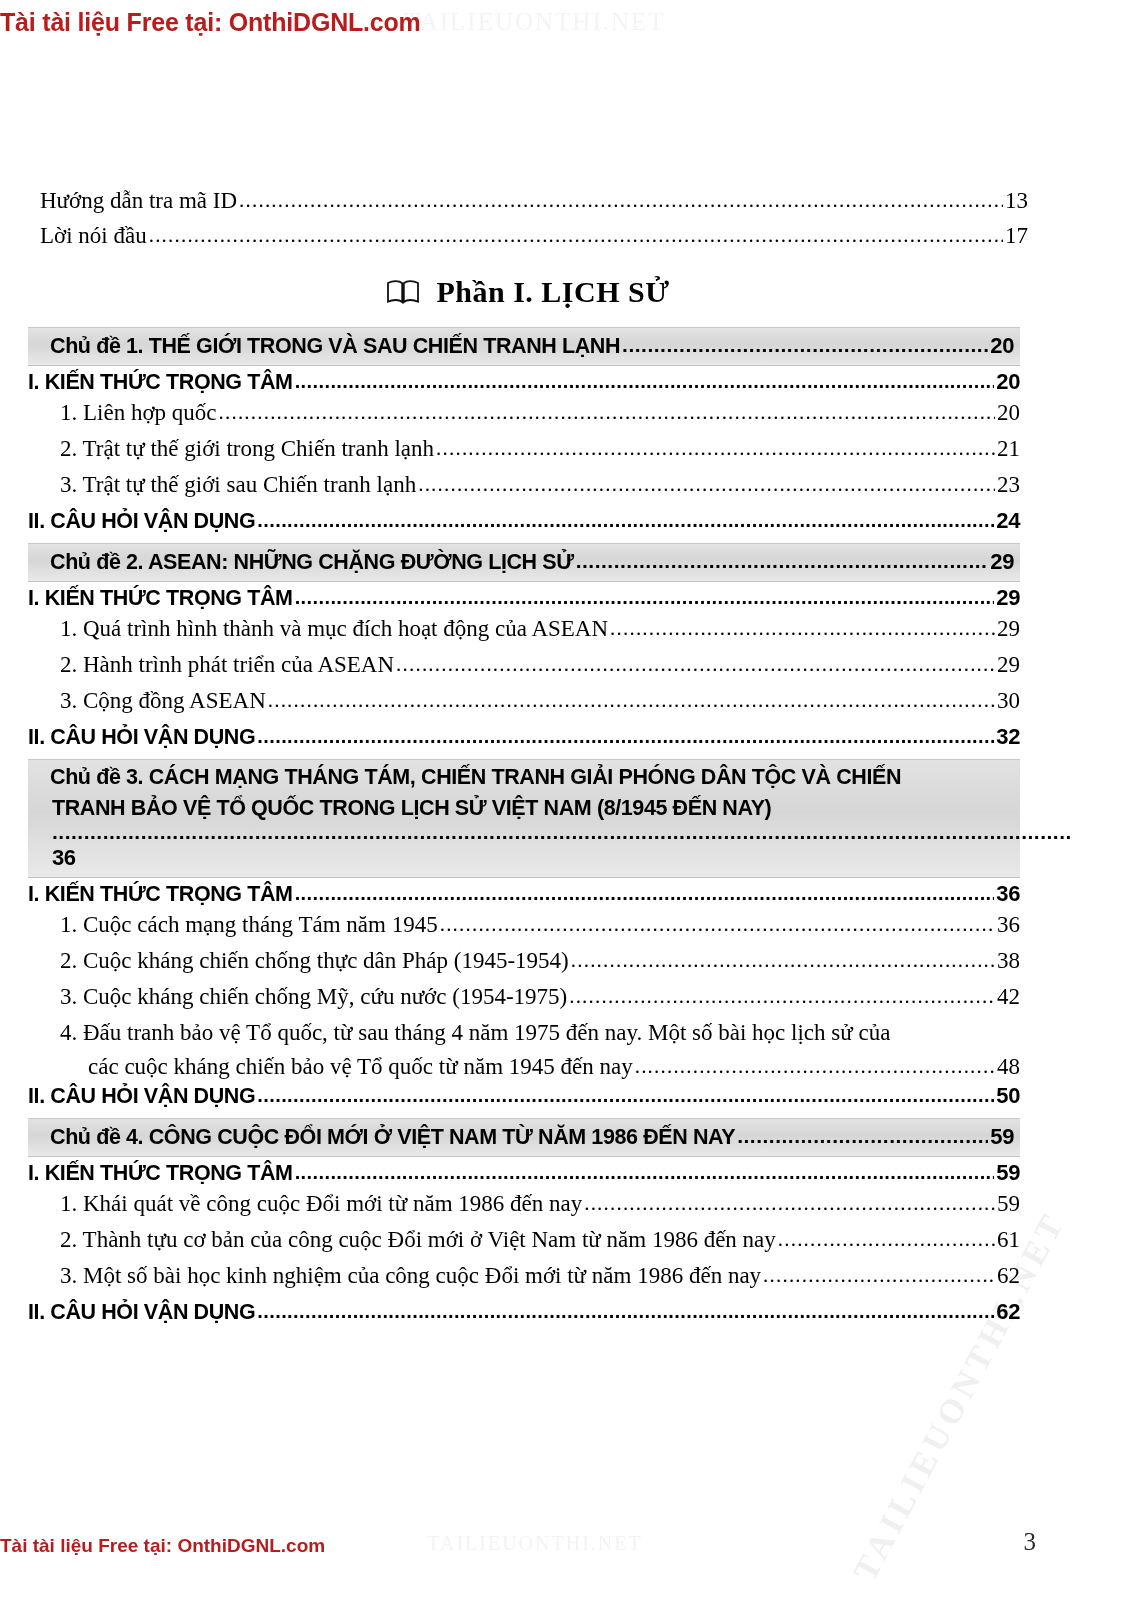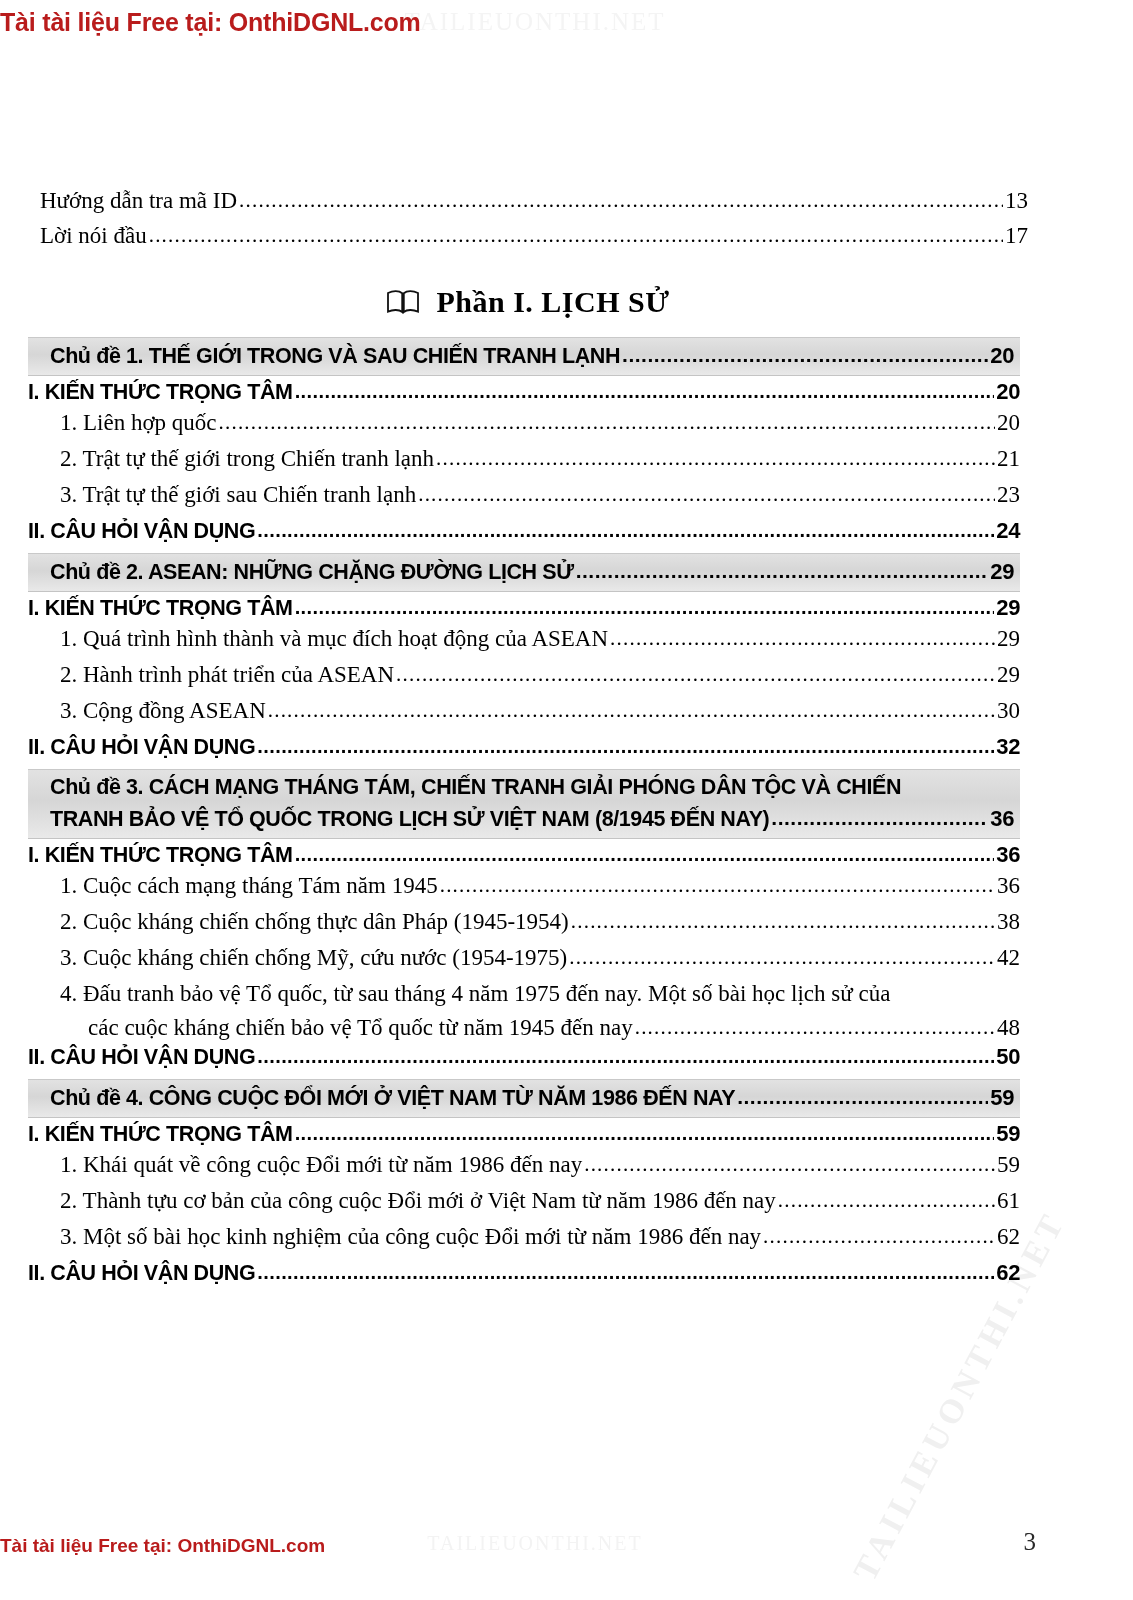--- a/index.html
+++ b/index.html
@@ -133,21 +133,21 @@
     font-size: 23px;
     margin-left: 12px;
     margin-bottom: 9px;
     width: 988px;
   }
   .front .dots { font-size: 21px; letter-spacing: 1.2px; }
 
   
   .part-head {
     text-align: center;
-    margin-top: 36px;
+    margin-top: 26px;
     margin-bottom: 18px;
     font-family: "Liberation Serif", serif;
     font-weight: 700;
     font-size: 30px;
     letter-spacing: 0.5px;
     display: flex;
     align-items: center;
     justify-content: center;
     gap: 16px;
   }
@@ -163,21 +163,21 @@
     margin-bottom: 3px;
     width: 992px;
     box-sizing: border-box;
   }
   .topic .row {
     font-family: "Liberation Sans", sans-serif;
     font-weight: 700;
     font-size: 21.5px;
     letter-spacing: -0.4px;
   }
-  .topic .row + .row { margin-top: 6px; }
+  .topic .row + .row { margin-top: 6px; flex-direction: column; }
   .topic .dots { font-size: 21px; letter-spacing: 0.5px; }
   .topic .pg { font-size: 22px; }
 
   
   .sect {
     font-family: "Liberation Sans", sans-serif;
     font-weight: 700;
     font-size: 21.5px;
     letter-spacing: -0.4px;
     margin-bottom: 5px;

